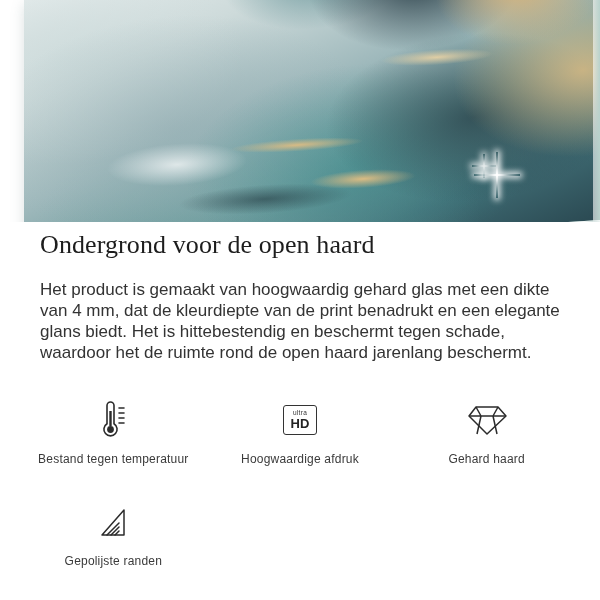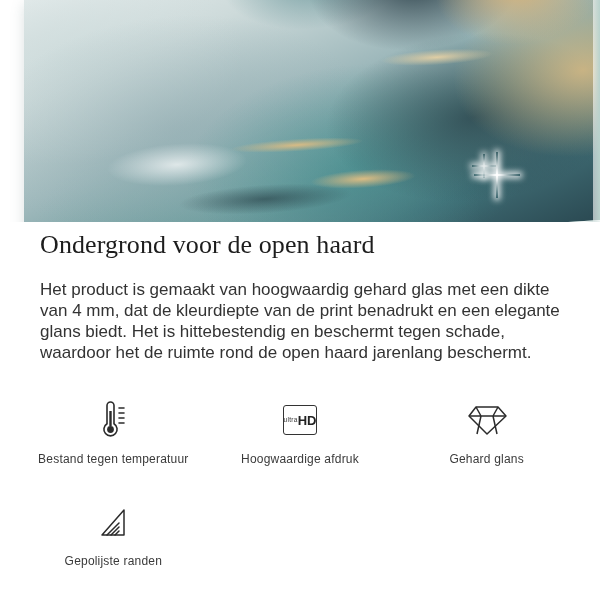--- a/index.html
+++ b/index.html
@@ -140,21 +140,21 @@
   .feature .caption {
     font-size: 12px;
     color: #3a3a3a;
     letter-spacing: .2px;
   }
   .ultrahd {
     width: 34px; height: 30px;
     border: 1.6px solid #333;
     border-radius: 3px;
     display: flex;
-    flex-direction: row;
+    flex-direction: column;
     align-items: center;
     justify-content: center;
     line-height: 1;
   }
   .ultrahd .u { font-size: 6.5px; letter-spacing: .3px; color: #333; }
   .ultrahd .hd { font-size: 13px; font-weight: bold; color: #222; margin-top: 1px; }
 </style>
 </head>
 <body>
 
@@ -202,21 +202,21 @@
     </div>
 
 
     <div class="feature">
       <div class="glyph">
         <svg width="42" height="36" viewBox="0 0 42 36" fill="none" stroke="#2b2b2b" stroke-width="1.5" stroke-linejoin="round">
           <path d="M10 5h22l8 9-19 18L3 14z"></path>
           <path d="M3 14h37M10 5l5 9-4 18M32 5l-5 9 4 18M15 14h12"></path>
         </svg>
       </div>
-      <div class="caption">Gehard glans</div>
+      <div class="caption">Gehard haard</div>
     </div>
 
     <div class="feature">
       <div class="glyph">
         <svg width="40" height="36" viewBox="0 0 40 36" fill="none" stroke="#2b2b2b" stroke-width="1.5" stroke-linejoin="round" stroke-linecap="round">
           <path d="M8 4h24v28H8z" opacity="0"></path>
           <path d="M9 31h22V6z"></path>
           <path d="M14 31l12-12M18 31l8-8M22 31l4-4"></path>
         </svg>
       </div>

